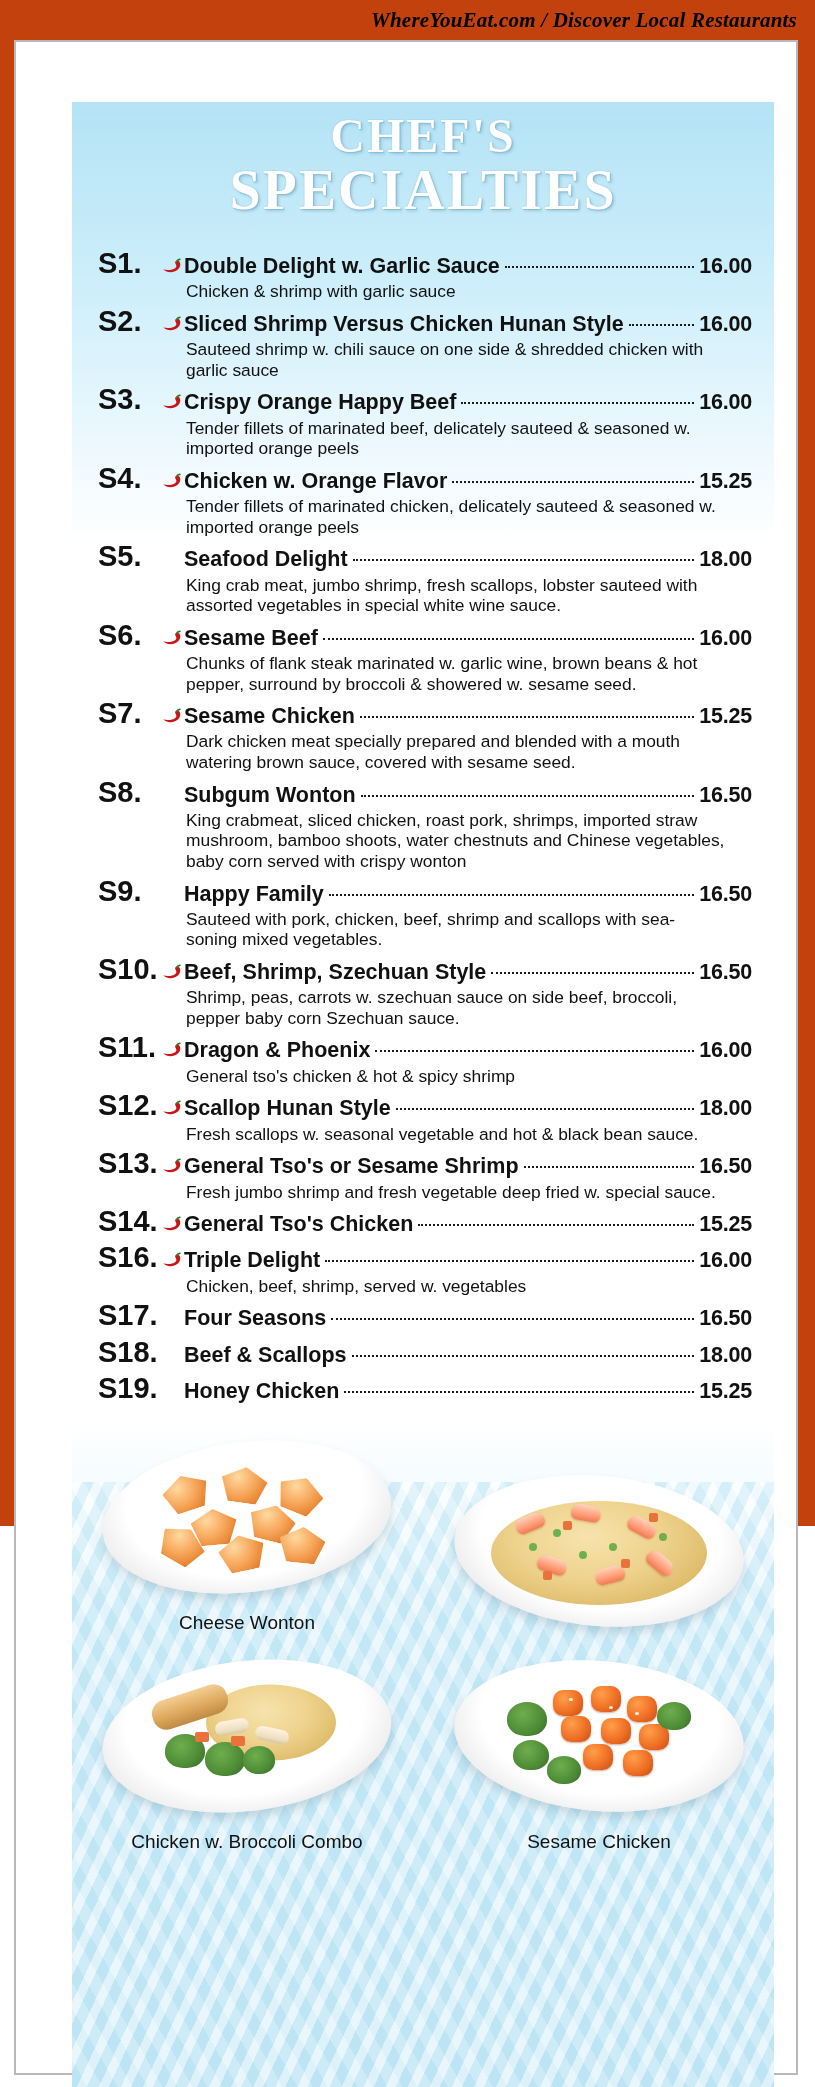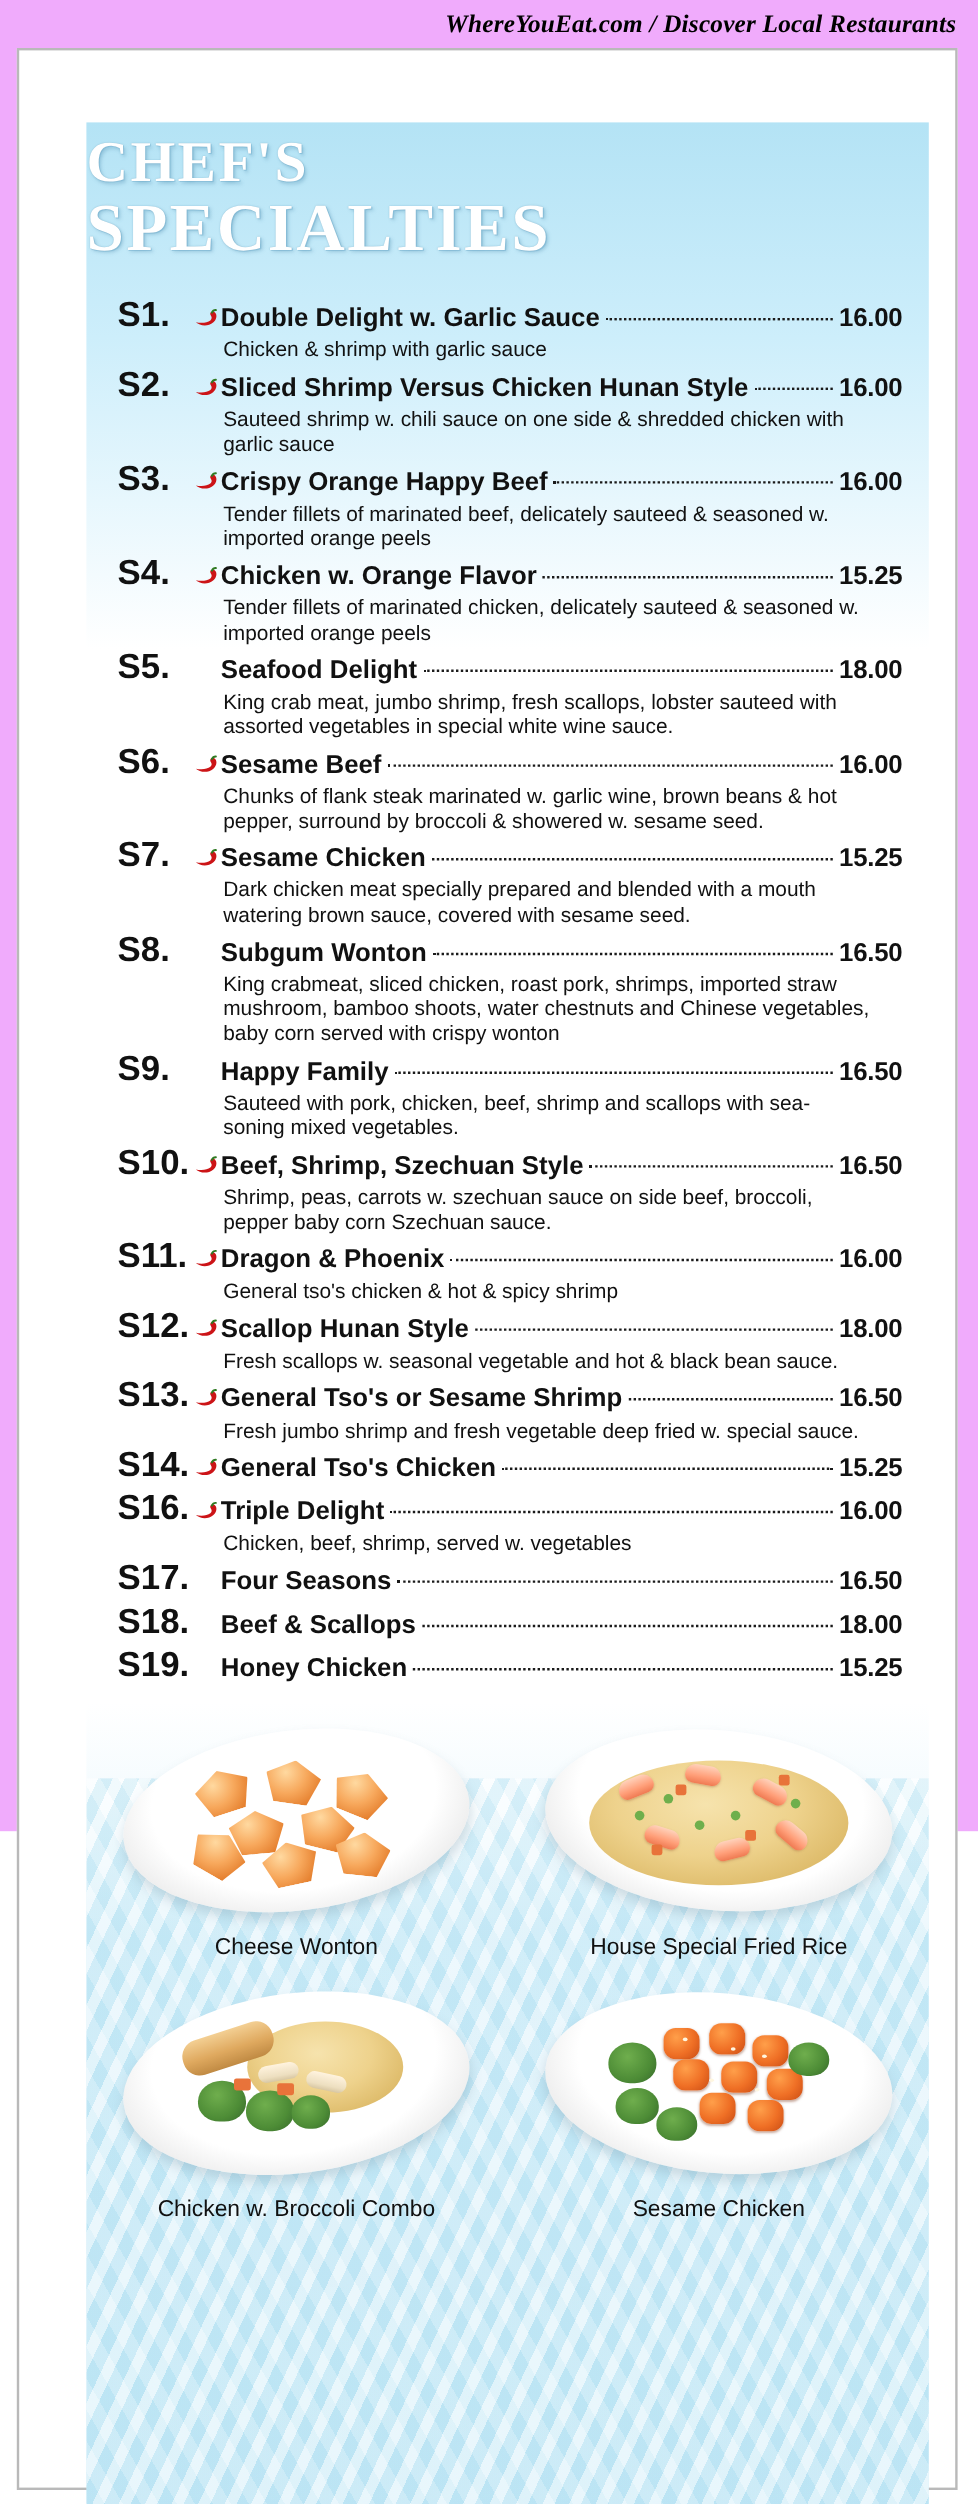--- a/index.html
+++ b/index.html
@@ -12,21 +12,21 @@
     height: 2087px;
     font-family: "Liberation Sans", sans-serif;
     position: relative;
     overflow: hidden;
   }
   .page {
     position: absolute;
     left: 0; top: 0;
     width: 815px;
     height: 1526px;
-    background: #f0abfc;
+    background: #c2410c;
   }
   
   .watermark {
     position: absolute;
     left: 0; top: 0;
     width: 815px;
     height: 40px;
     display: flex;
     align-items: center;
     justify-content: flex-end;
@@ -74,20 +74,21 @@
       repeating-linear-gradient(115deg, rgba(255,255,255,0.55) 0px, rgba(255,255,255,0.55) 9px, rgba(164,220,240,0.35) 9px, rgba(164,220,240,0.35) 20px),
       repeating-linear-gradient(-120deg, rgba(255,255,255,0.35) 0px, rgba(255,255,255,0.35) 13px, rgba(150,212,236,0.25) 13px, rgba(150,212,236,0.25) 26px);
     opacity: 0.75;
     pointer-events: none;
   }
 
   
   .menu-header {
     position: relative;
     padding-top: 10px;
+    text-align: center;
     z-index: 2;
   }
   .menu-header .line {
     font-family: "Liberation Serif", serif;
     font-weight: bold;
     color: #ffffff;
     letter-spacing: 2px;
     text-shadow:
       0 0 1px rgba(90,150,180,0.7),
       1px 1px 0 rgba(120,180,210,0.45),
@@ -591,21 +592,20 @@
                 <div class="pea" style="left:110px;top:44px;"></div>
                 <div class="pea" style="left:80px; top:52px;"></div>
                 <div class="pea" style="left:30px; top:44px;"></div>
                 <div class="pea" style="left:160px;top:34px;"></div>
                 <div class="carrot" style="left:64px; top:22px;"></div>
                 <div class="carrot" style="left:122px;top:60px;"></div>
                 <div class="carrot" style="left:44px; top:72px;"></div>
                 <div class="carrot" style="left:150px;top:14px;"></div>
               </div>
             </div>
-            <div class="photo-caption">House Special Fried Rice</div>
           </div>
 
         </div>
 
         <div class="photo-row">
 
           <div class="photo-cell">
             <div class="dish">
               <div class="plate rot-a"></div>
               <div class="food">

